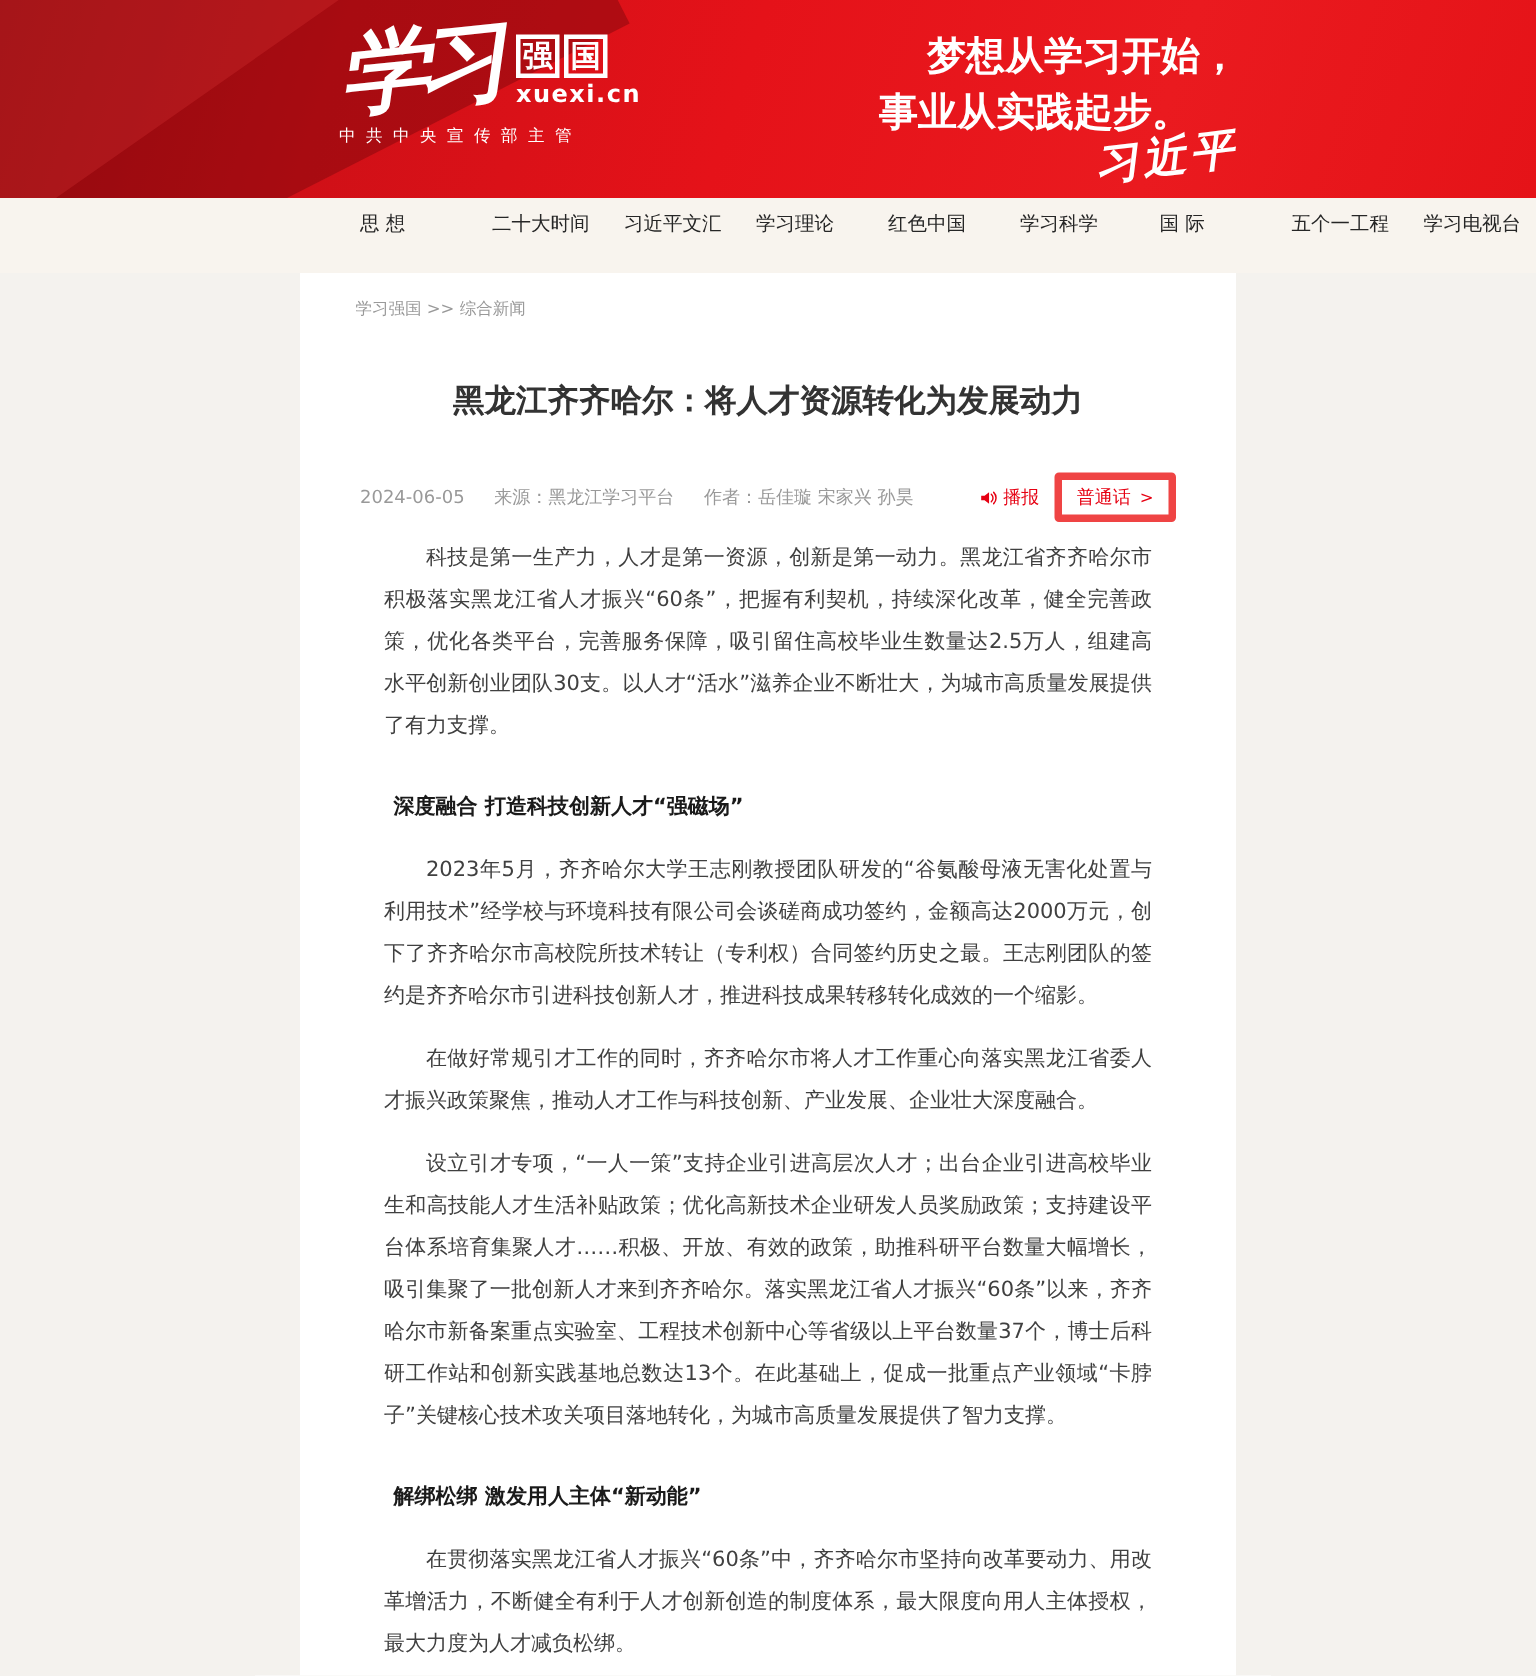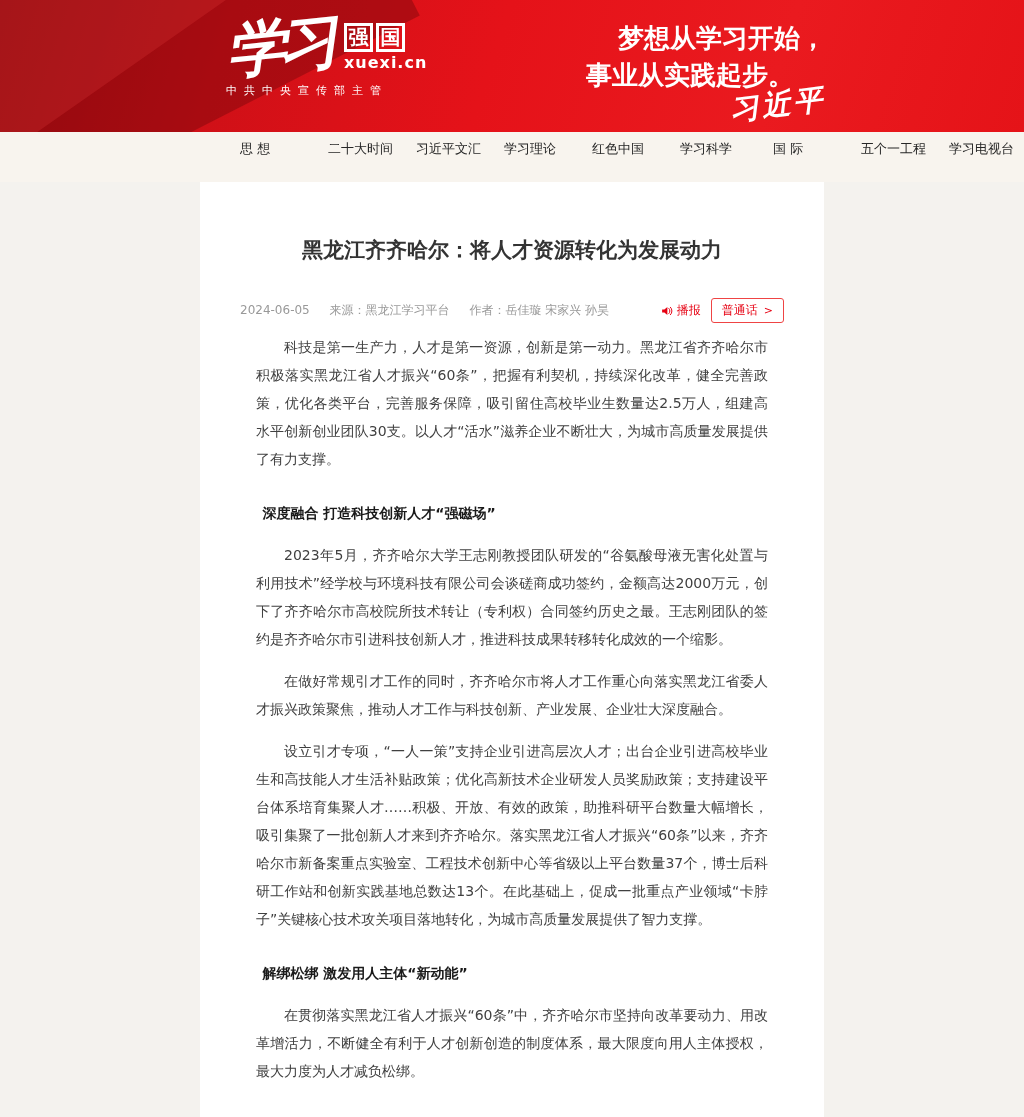--- a/index.html
+++ b/index.html
@@ -89,21 +89,21 @@
     display:flex;justify-content:space-between;align-items:center;
     font-size:12px;color:#999;margin:34px 0 10px;
   }
   .meta-left span{margin-right:16px;}
   .meta-right{display:flex;align-items:center;gap:10px;}
   .broadcast{
     color:#e60012;display:inline-flex;align-items:center;gap:4px;
     font-size:12px;cursor:pointer;
   }
   .lang-btn{
-    color:#e60012;background:#fff;border:1px solid #ef4444;border-radius:3px;
+    color:#e60012;background:#fff;border:5px solid #ef4444;border-radius:3px;
     font-size:12px;padding:3px 10px;cursor:pointer;display:inline-flex;gap:6px;
     align-items:center;font-family:inherit;
   }
   .lang-btn .arrow{font-size:11px;}
   
   .article-body{font-size:14px;color:#404040;line-height:28px;text-align:justify;}
   .para{text-indent:2em;margin:0 16px 14px;}
   .subhead{font-weight:bold;color:#1a1a1a;text-indent:1.6em;margin:26px 0 14px;}
 </style>
 </head>
@@ -159,20 +159,21 @@
             <line x1="10" y1="10" x2="14.2" y2="14.2" stroke="#fff" stroke-width="2.4"></line>
           </svg>
         <span>搜索</span>
       </button>
       <button class="login-btn">用户登录</button>
     </div>
   </div>
 </nav>
 
 <main class="content">
+  <div class="breadcrumb">学习强国 &gt;&gt; 综合新闻</div>
   <h1 class="title">黑龙江齐齐哈尔：将人才资源转化为发展动力</h1>
 
   <div class="meta">
     <div class="meta-left">
       <span>2024-06-05</span>
       <span>来源：黑龙江学习平台</span>
       <span>作者：岳佳璇 宋家兴 孙昊</span>
     </div>
     <div class="meta-right">
       <span class="broadcast">

